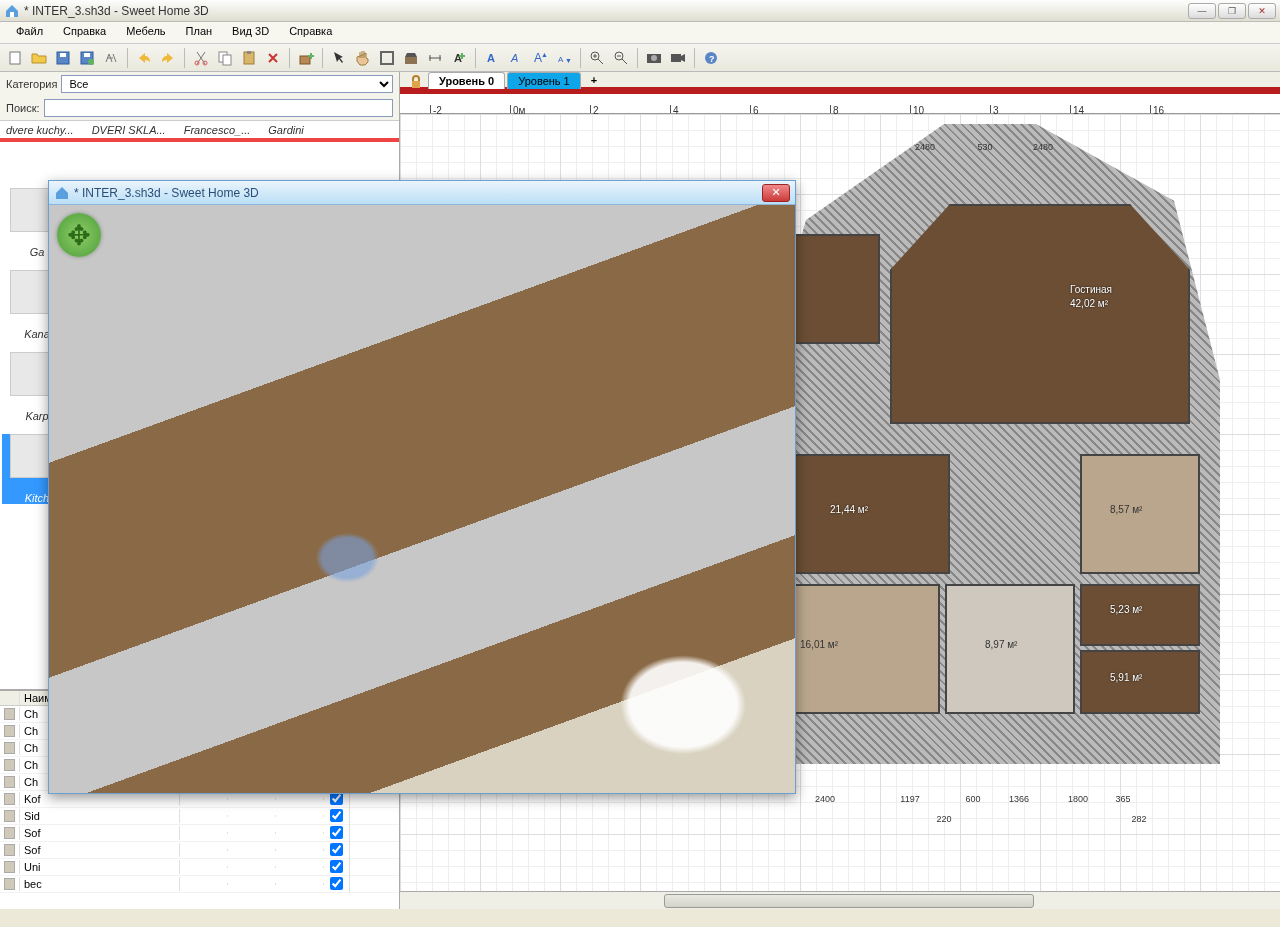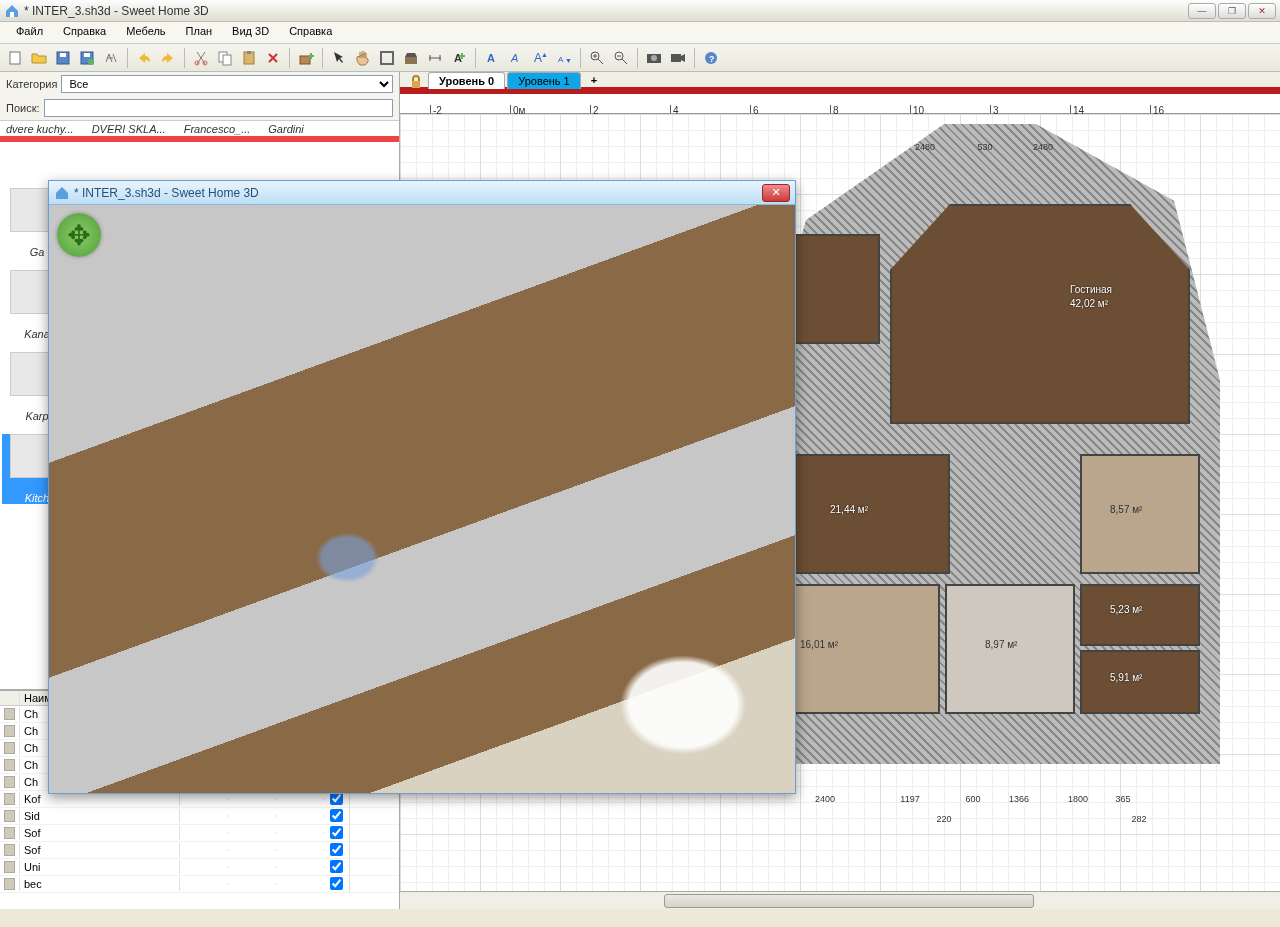--- a/index.html
+++ b/index.html
@@ -77,21 +77,21 @@
 .filter-row {
   display: flex; align-items: center; padding: 3px 6px; gap: 4px;
 }
 .filter-row label { color: #333; }
 .filter-row select, .filter-row input {
   flex: 1; border: 1px solid #8a9bb8; padding: 1px 3px; font-size: 11px; height: 18px; background: #fff;
 }
 .catalog-strip {
   height: 22px;
   background: #fff;
-  border-top: 1px solid #ccc; border-bottom: 6px solid #ef4444;
+  border-top: 1px solid #ccc; border-bottom: 4px solid #ef4444;
   display: flex; align-items: center;
   gap: 18px;
   padding: 0 6px;
   font-style: italic;
   color: #333;
   overflow: hidden;
 }
 .catalog-area {
   flex: 1;
   background: #fff;

